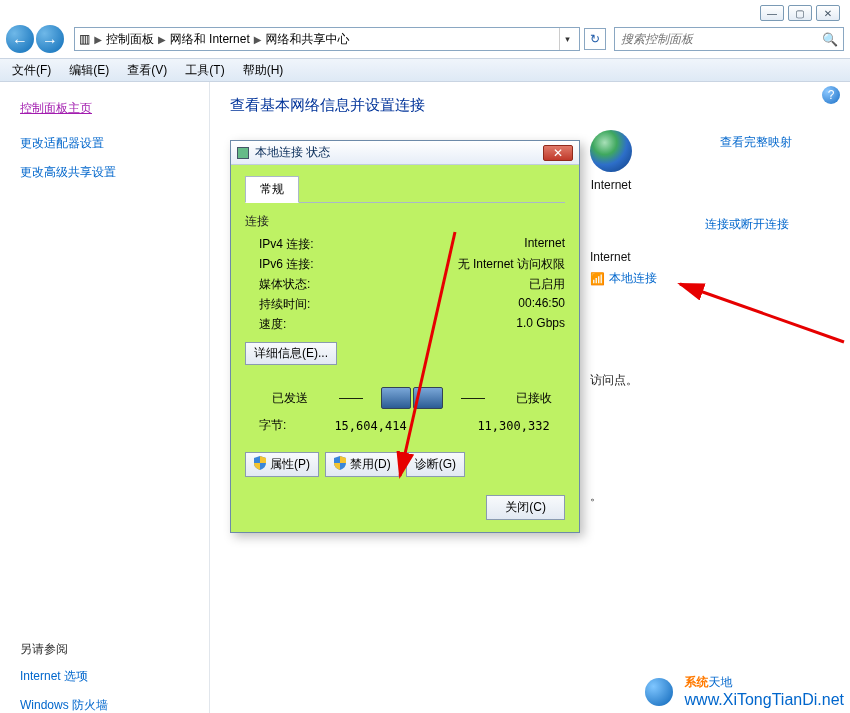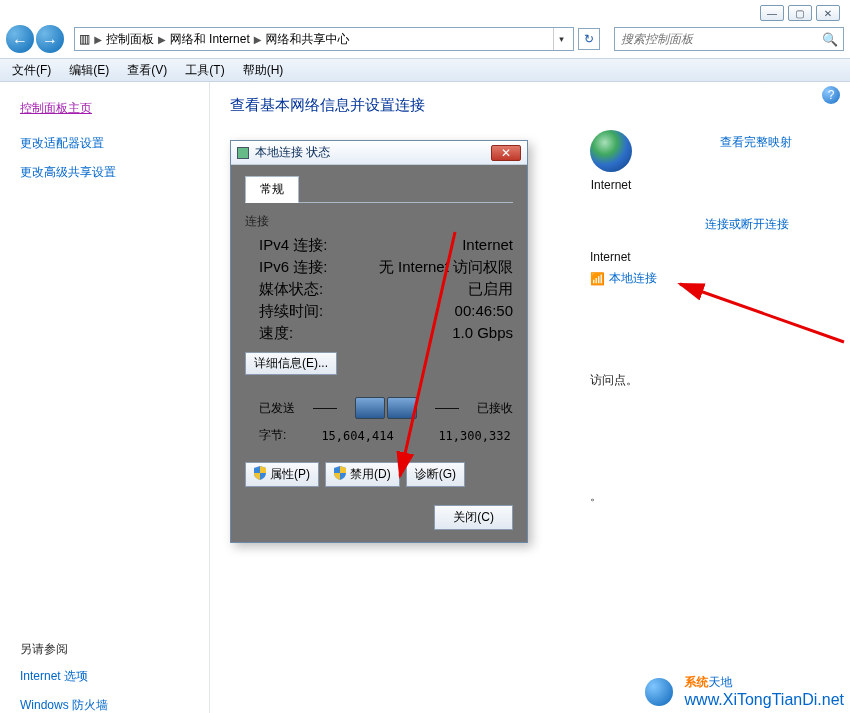--- a/index.html
+++ b/index.html
@@ -12,21 +12,21 @@
   
   .topbar { position:absolute; top:24px; left:6px; right:6px; height:30px; display:flex; align-items:center; gap:2px; }
   .navcircle { width:28px; height:28px; border-radius:50%; background:radial-gradient(circle at 30% 30%, #6fb8e8, #0d6db8); display:flex; align-items:center; justify-content:center; color:#fff; font-size:16px; cursor:pointer; }
   .nav-sep { width:6px; }
   .addressbar { flex:1; display:flex; align-items:center; height:24px; border:1px solid #8aa7c2; background:#fff; font-size:12px; padding:0 4px; gap:4px; }
   .addressbar .crumb { color:#000; cursor:pointer; white-space:nowrap; }
   .addressbar .arrow { color:#555; font-size:10px; }
   .addressbar .spacer { flex:1; }
   .dropbtn { width:16px; height:22px; border-left:1px solid #ccc; display:flex; align-items:center; justify-content:center; font-size:9px; color:#333; cursor:pointer; }
   .refreshbtn { width:22px; height:22px; border:1px solid #8aa7c2; margin-left:2px; display:flex; align-items:center; justify-content:center; color:#1e5aa8; font-size:12px; cursor:pointer; }
-  .searchbox { width:230px; height:24px; border:1px solid #8aa7c2; background:#fff; display:flex; align-items:center; margin-left:12px; padding:8px 4px;justify-content:space-between; }
+  .searchbox { width:230px; height:24px; border:1px solid #8aa7c2; background:#fff; display:flex; align-items:center; margin-left:6px; padding:8px 4px;justify-content:space-between; }
   .searchbox input { border:none; outline:none; flex:1; font-size:12px; color:#777; font-style:italic; }
   .searchbox .sicon { color:#1e5aa8; font-size:13px; cursor:pointer; }
 
   
   .menubar { position:absolute; top:58px; left:0; right:0; height:24px; border-top:1px solid #c9d4e2; border-bottom:1px solid #c9d4e2; background:linear-gradient(#f0f5fb,#dee9f5); display:flex; align-items:center; padding-left:12px; gap:18px; font-size:12px; }
   .menubar span { cursor:pointer; }
   .helpcircle { position:absolute; top:86px; right:10px; width:18px; height:18px; border-radius:50%; background:radial-gradient(circle at 30% 30%, #8cc8ff, #1b6fc5); color:#fff; font-size:12px; display:flex; align-items:center; justify-content:center; cursor:pointer; }
 
   
   .mainpane { position:absolute; top:82px; left:0; right:0; bottom:0; display:flex; }
@@ -40,31 +40,31 @@
   .diagram { position:absolute; top:48px; left:380px; display:flex; flex-direction:column; align-items:center; }
   .globe { width:42px; height:42px; border-radius:50%; background:radial-gradient(circle at 35% 30%, #a8e0b8 0%, #3fa85f 30%, #2e6fc9 55%, #0c3b7e 100%); margin-bottom:6px; }
   .diaglbl { font-size:12px; color:#111; }
   .rtext { position:absolute; font-size:12px; }
   .rlink { color:#0066cc; cursor:pointer;font-family:Liberation Mono, monospace; }
   .accesslbl { color:#111; }
   .connline { position:absolute; top:188px; left:380px; font-size:12px; display:flex; align-items:center; gap:4px; }
   .trunctext { position:absolute; font-size:12px; color:#222; left:380px; }
 
   
-  .dialog { position:absolute; top:140px; left:230px; width:298px; border:1px solid #6d8aa9; background:#737373; box-shadow:4px 4px 10px rgba(0,0,0,0.25); font-size:12px; }
+  .dialog { position:absolute; top:140px; left:230px; width:350px; border:1px solid #6d8aa9; background:#bef264; box-shadow:4px 4px 10px rgba(0,0,0,0.25); font-size:12px; }
   .dlg-title { height:24px; background:linear-gradient(#fff,#e6edf7); border-bottom:1px solid #c0cddc; display:flex; align-items:center; padding:0 6px; }
   .dlg-title .ticon { width:12px; height:12px; background:#6b8; margin-right:6px; border:1px solid #456; }
   .dlg-title .ttext { flex:1; color:#062a57; }
   .dlg-title .close { width:30px; height:16px; background:linear-gradient(#e07a6a,#c0392b); color:#fff; display:flex; align-items:center; justify-content:center; font-size:12px; cursor:pointer; border:1px solid #902a1c; border-radius:2px; }
   .dlg-body { padding:10px 14px; }
   .tabrow { border-bottom:1px solid #aab8c9; margin-bottom:10px; }
   .tab { display:inline-block; padding:4px 14px; border:1px solid #aab8c9; border-bottom:1px solid #fff; background:#fff; position:relative; top:1px; }
   .group { border:0; margin-bottom:18px; }
   .group .ghdr { color:#222; margin-bottom:6px; }
-  .kv { display:flex; margin:3px 0 3px 14px; font-family: Consolas, monospace; font-size:15px; }
+  .kv { display:flex; margin:3px 0 3px 14px; font-family: Consolas, monospace; font-size:12px; }
   .kv .k { flex:1; }
   .kv .v { text-align:right; min-width:140px; }
   .detailsbtn { margin:6px 0 0 0; padding:2px 8px; border:1px solid #8a9bb0; background:linear-gradient(#f8fafc,#e2e9f2); cursor:pointer; font-size:12px; }
   .activityblock { }
   .actrow { display:flex; align-items:center; margin:4px 0 4px 14px; }
   .actrow .c { flex:1; text-align:center; }
   .monitors { display:flex; align-items:center; justify-content:center; gap:2px; margin:4px 0; }
   .monitor { width:30px; height:22px; background:linear-gradient(#7aa7d8,#2b5c94); border:1px solid #345; border-radius:2px; }
   .btnrow { display:flex; gap:6px; margin-top:14px; }
   .winbtn { padding:3px 8px; border:1px solid #8a9bb0; background:linear-gradient(#f8fafc,#e2e9f2); cursor:pointer; display:flex; gap:4px; font-size:12px; }

